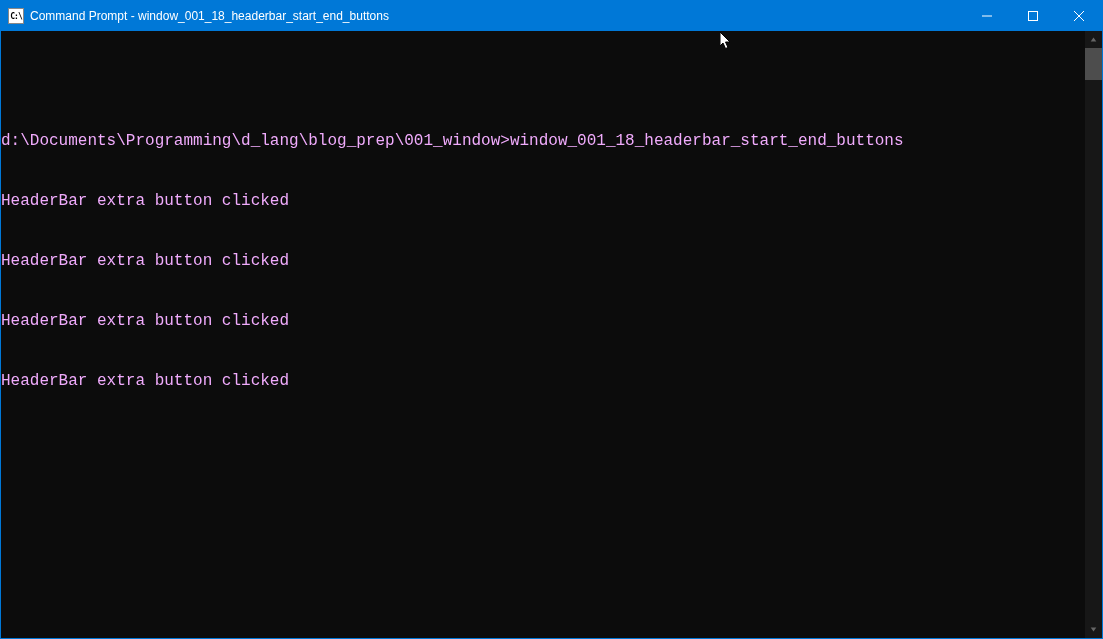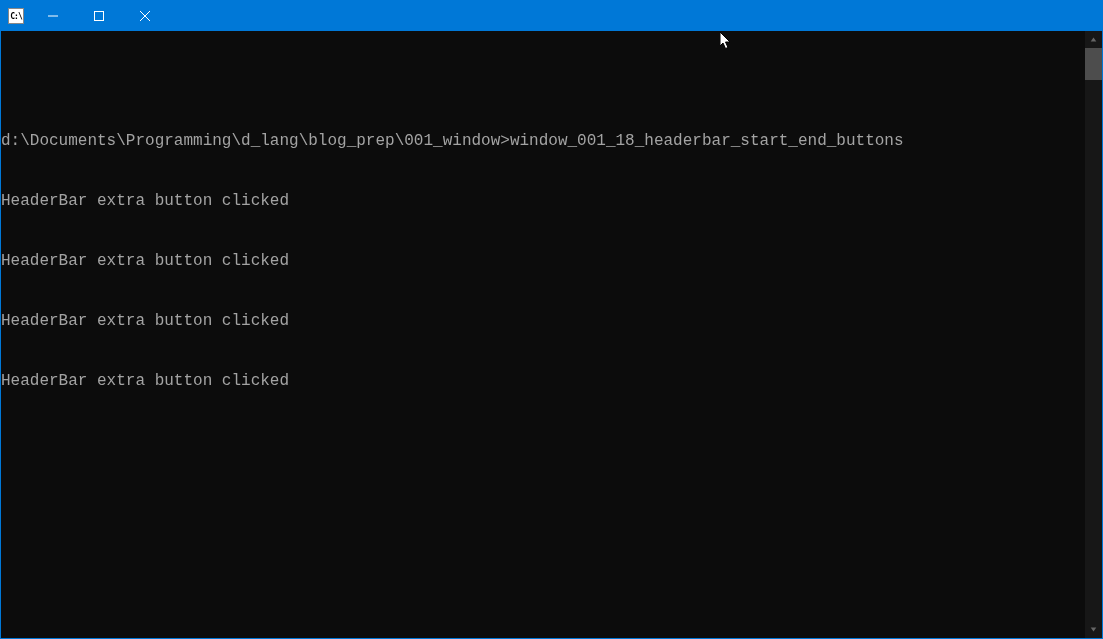--- a/index.html
+++ b/index.html
@@ -79,21 +79,21 @@
     }
     .client-area {
       flex: 1;
       background: #000000;
       display: flex;
       overflow: hidden;
     }
     .terminal {
       flex: 1;
       background: #0c0c0c;
-      color: #a3a3a3;
+      color: #f0abfc;
       font-family: Consolas, "Courier New", monospace;
       font-size: 16px;
       line-height: 20px;
       padding: 0;
       white-space: pre;
       overflow: hidden;
     }
     .terminal-line {
       display: block;
     }
@@ -140,20 +140,21 @@
     }
   </style>
 </head>
 <body>
 
 <div class="window">
   <div class="titlebar">
     <div class="titlebar-icon">
       <span class="titlebar-icon-inner">C:\</span>
     </div>
+    <div class="titlebar-title">Command Prompt - window_001_18_headerbar_start_end_buttons</div>
     <div class="window-controls">
       <div class="window-control">
         <svg viewBox="0 0 10 10">
             <line x1="0" y1="5" x2="10" y2="5"></line>
           </svg>
       </div>
       <div class="window-control">
         <svg viewBox="0 0 10 10">
             <rect x="0.5" y="0.5" width="9" height="9"></rect>
           </svg>

